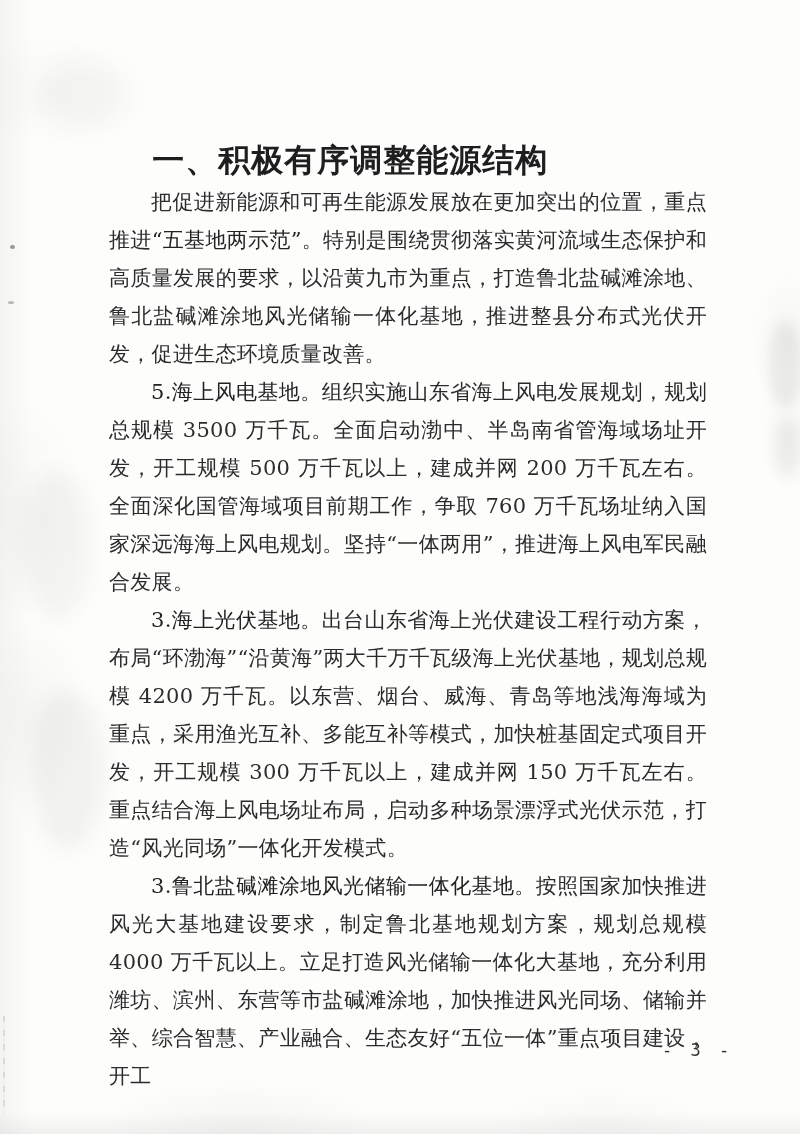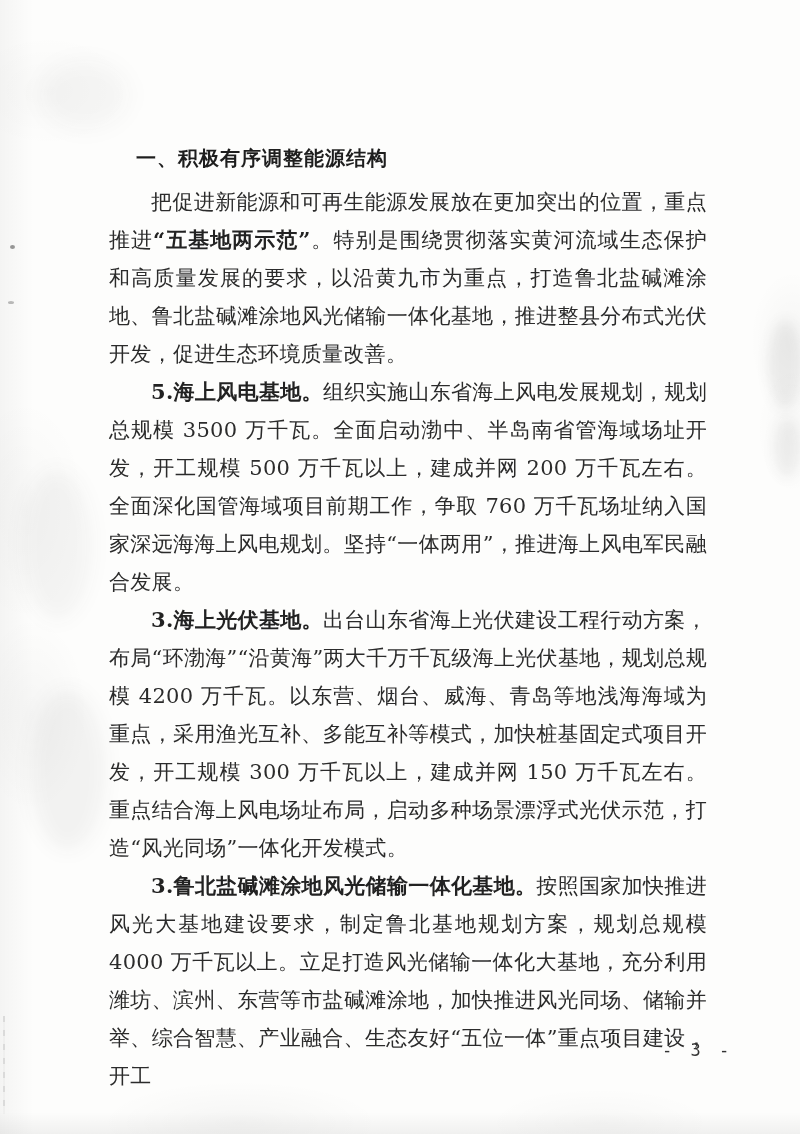--- a/index.html
+++ b/index.html
@@ -30,38 +30,38 @@
     width: 598px;
     color: #2b2b2b;
     font-size: 21px;
     line-height: 38px;
     text-align: justify;
     text-justify: inter-ideograph;
     letter-spacing: 0.3px;
   }
 
   .heading {
-    font-family: Liberation Mono, monospace;
+    font-family: Liberation Sans, sans-serif;
     font-weight: 700;
-    font-size: 20px;
+    font-size: 32px;
     line-height: 40px;
     color: #1e1e1e;
     text-indent: 1.35em;
     margin-bottom: 3px;
     text-align: left;
     letter-spacing: 1px;
   }
 
   .para {
     text-indent: 2em;
   }
 
   .run { font-weight: 400; }
   .run-bold {
-    font-weight: 700;
+    font-weight: 400;
     color: #222;
   }
 
   .page-number {
     position: absolute;
     top: 1040px;
     left: 662px;
     font-family: "DejaVu Sans Mono", "Liberation Mono", monospace;
     font-size: 17px;
     letter-spacing: 4px;

